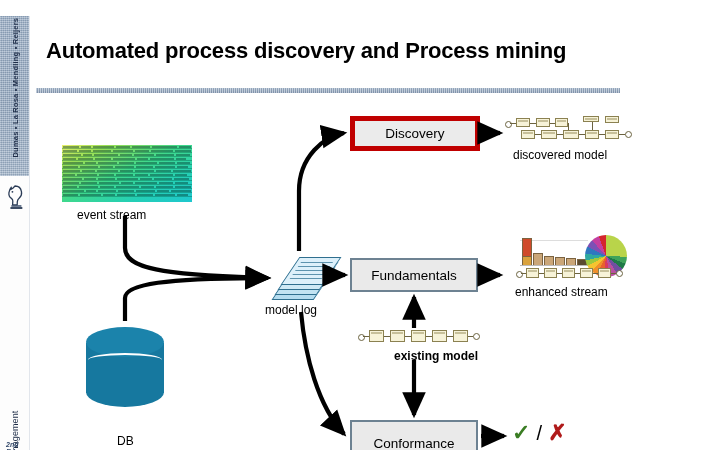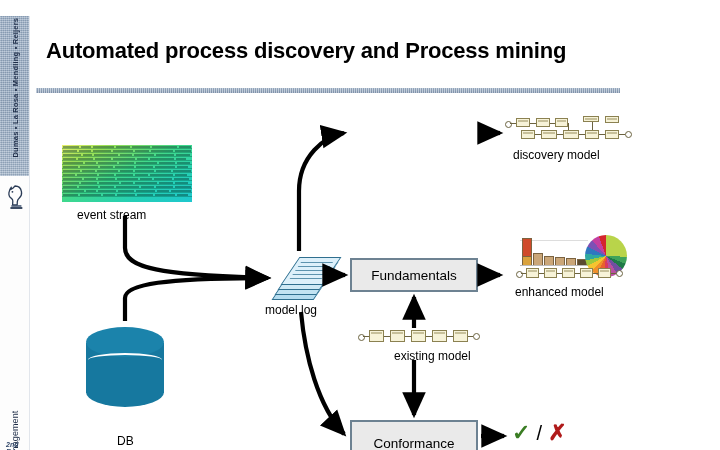--- a/index.html
+++ b/index.html
@@ -81,21 +81,21 @@
     background:#eaeaea;
   }
 
   
   .lbl{position:absolute;font-size:12px;color:#000;white-space:nowrap;}
   .lbl-eventstream{left:77px;top:192px;}
   .lbl-eventlog{left:265px;top:287px;}
   .lbl-db{left:117px;top:418px;}
   .lbl-discovered{left:513px;top:132px;}
   .lbl-enhanced{left:515px;top:269px;}
-  .lbl-existing{left:394px;top:333px;}
+  .lbl-existing{left:394px;top:333px;font-weight:bold;}
 
   
   .eventstream{
     position:absolute;left:62px;top:129px;width:130px;height:57px;
     background:linear-gradient(155deg,#e9f06a 0%,#9be055 18%,#3fd88c 48%,#24cfb5 75%,#1ec7cf 100%);
     overflow:hidden;
   }
   .eventstream .row{
     height:4px;width:100%;
     border-bottom:1px solid rgba(0,80,60,.35);
@@ -345,20 +345,23 @@
   <div class="lbl lbl-eventlog">model log</div>
 
   <div class="db">
     <div class="db-bottom"></div>
     <div class="db-body"></div>
     <div class="db-top"></div>
     <div class="db-seam"></div>
   </div>
   <div class="lbl lbl-db">DB</div>
 
+  <div class="pbox discovery">
+    <span>Discovery</span>
+  </div>
 
   <div class="minimodel" style="left:505px;top:100px;width:130px;height:30px;">
     <div class="mm-start" style="left:0px;top:5px;"></div>
     <div class="mm-link" style="left:5px;top:7px;width:6px;"></div>
     <div class="mm-node" style="left:11px;top:2px;width:14px;height:9px;"></div>
     <div class="mm-link" style="left:25px;top:7px;width:6px;"></div>
     <div class="mm-node" style="left:31px;top:2px;width:14px;height:9px;"></div>
     <div class="mm-link" style="left:45px;top:7px;width:5px;"></div>
     <div class="mm-node" style="left:50px;top:2px;width:13px;height:9px;"></div>
     <div class="mm-vlink" style="left:63px;top:7px;height:11px;"></div>
@@ -371,21 +374,21 @@
     <div class="mm-link" style="left:74px;top:18px;width:6px;"></div>
     <div class="mm-node" style="left:80px;top:14px;width:14px;height:9px;"></div>
     <div class="mm-vlink" style="left:87px;top:3px;height:11px;"></div>
     <div class="mm-node" style="left:78px;top:0px;width:16px;height:6px;"></div>
     <div class="mm-link" style="left:94px;top:18px;width:6px;"></div>
     <div class="mm-node" style="left:100px;top:14px;width:14px;height:9px;"></div>
     <div class="mm-link" style="left:114px;top:18px;width:6px;"></div>
     <div class="mm-end" style="left:120px;top:15px;"></div>
     <div class="mm-node" style="left:100px;top:0px;width:14px;height:7px;"></div>
   </div>
-  <div class="lbl lbl-discovered">discovery model</div>
+  <div class="lbl lbl-discovered">discovered model</div>
 
   <div class="pbox enhance">
     <span>Fundamentals</span>
   </div>
 
   <div class="barchart">
     <div class="topline"></div>
     <div class="bar" style="left:2px;height:26px;background:#cf4a2a;"></div>
     <div class="bar" style="left:2px;height:8px;background:#d9a23c;"></div>
     <div class="bar" style="left:13px;height:11px;"></div>
@@ -404,21 +407,21 @@
     <div class="mm-node" style="left:28px;top:0px;width:13px;height:10px;"></div>
     <div class="mm-link" style="left:41px;top:5px;width:5px;"></div>
     <div class="mm-node" style="left:46px;top:0px;width:13px;height:10px;"></div>
     <div class="mm-link" style="left:59px;top:5px;width:5px;"></div>
     <div class="mm-node" style="left:64px;top:0px;width:13px;height:10px;"></div>
     <div class="mm-link" style="left:77px;top:5px;width:5px;"></div>
     <div class="mm-node" style="left:82px;top:0px;width:13px;height:10px;"></div>
     <div class="mm-link" style="left:95px;top:5px;width:5px;"></div>
     <div class="mm-end" style="left:100px;top:2px;"></div>
   </div>
-  <div class="lbl lbl-enhanced">enhanced model</div>
+  <div class="lbl lbl-enhanced">enhanced stream</div>
 
   <div class="minimodel" style="left:358px;top:314px;width:122px;height:14px;">
     <div class="mm-start" style="left:0px;top:4px;"></div>
     <div class="mm-link" style="left:5px;top:6px;width:6px;"></div>
     <div class="mm-node" style="left:11px;top:0px;width:15px;height:12px;"></div>
     <div class="mm-link" style="left:26px;top:6px;width:6px;"></div>
     <div class="mm-node" style="left:32px;top:0px;width:15px;height:12px;"></div>
     <div class="mm-link" style="left:47px;top:6px;width:6px;"></div>
     <div class="mm-node" style="left:53px;top:0px;width:15px;height:12px;"></div>
     <div class="mm-link" style="left:68px;top:6px;width:6px;"></div>

